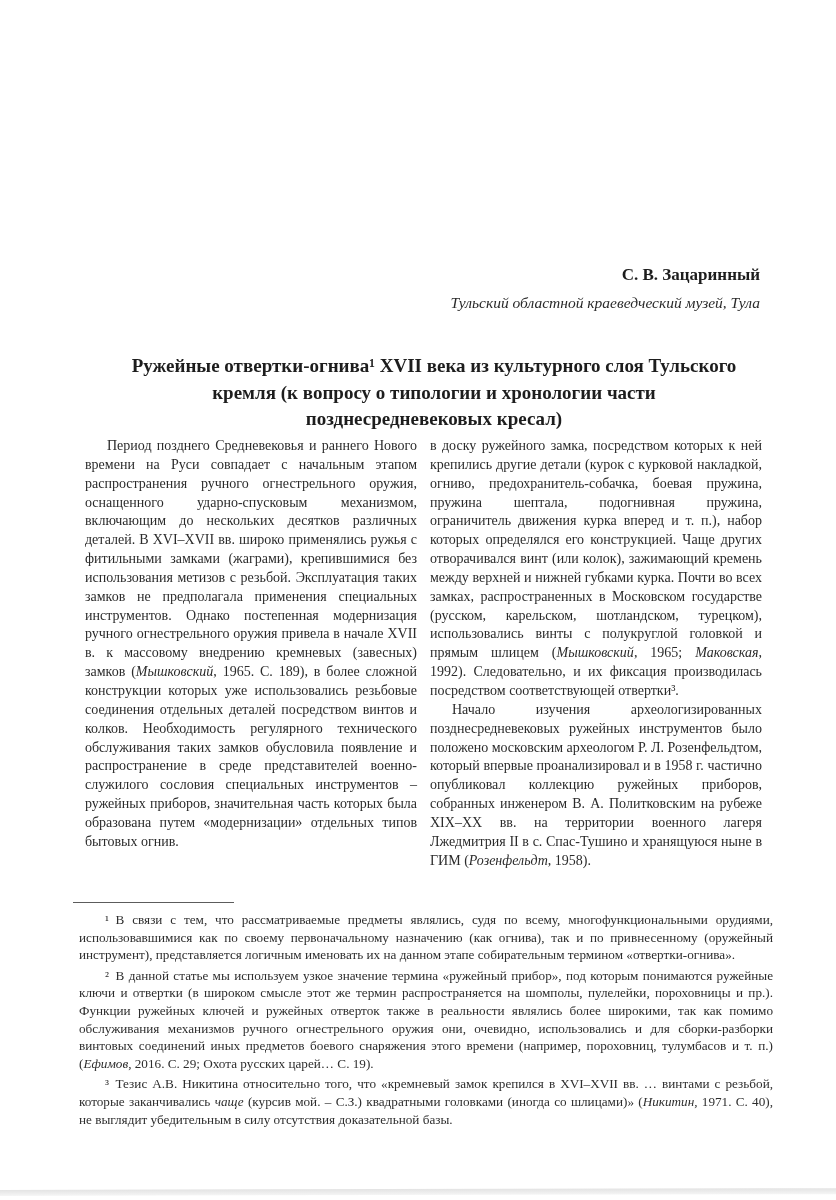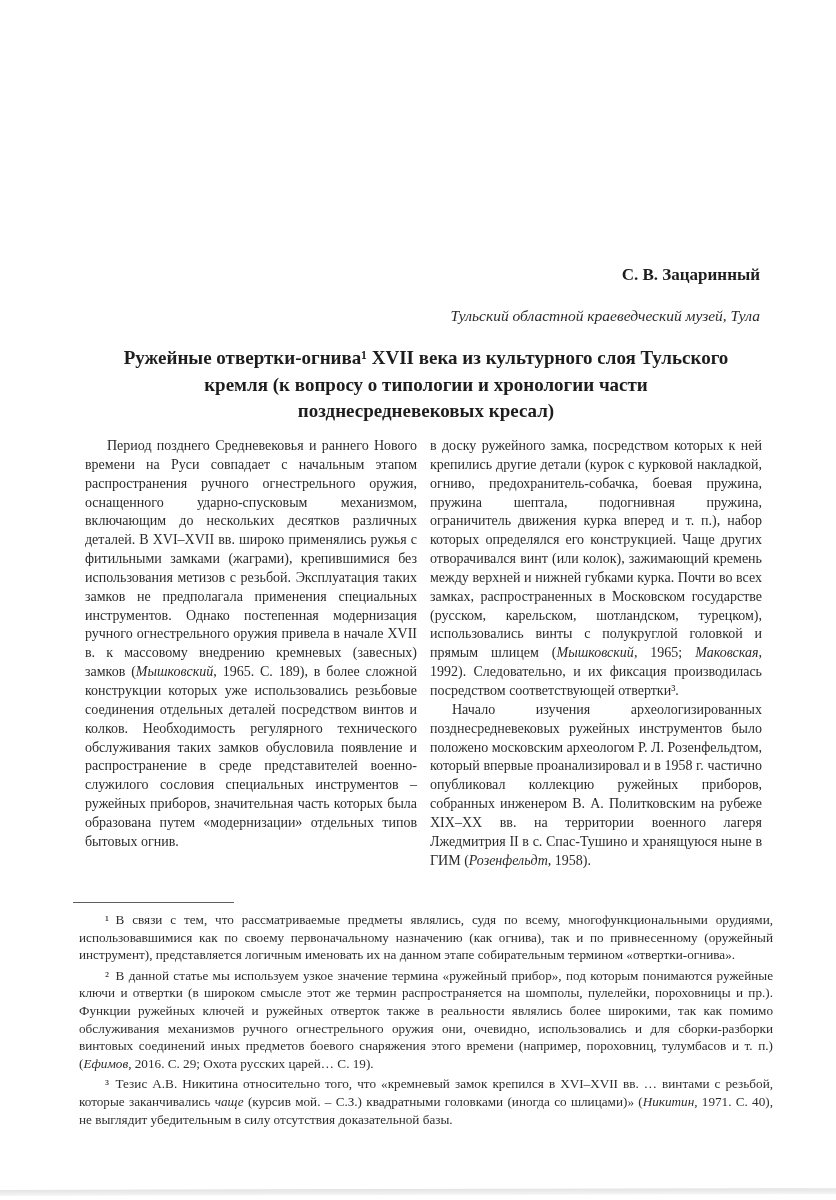--- a/index.html
+++ b/index.html
@@ -22,29 +22,29 @@
     font-weight: bold;
     font-size: 17px;
     line-height: 22px;
     color: #1d1d1d;
     text-align: right;
   }
   .affiliation {
     font-style: italic;
     font-size: 15.5px;
     line-height: 21px;
-    margin-top: 19px;
+    margin-top: 6px;
     color: #2a2a2a;
   }
   .title {
     position: absolute;
     top: 337px;
     left: 103px;
     width: 630px;
-    margin: 8px;
+    margin: 16px;
     text-align: center;
     font-size: 19px;
     font-weight: bold;
     line-height: 26.5px;
     color: #1d1d1d;
   }
   .columns {
     position: absolute;
     top: 437px;
     left: 85px;

